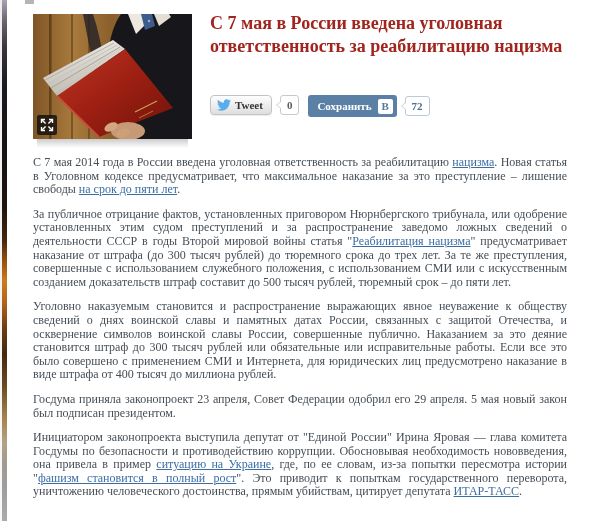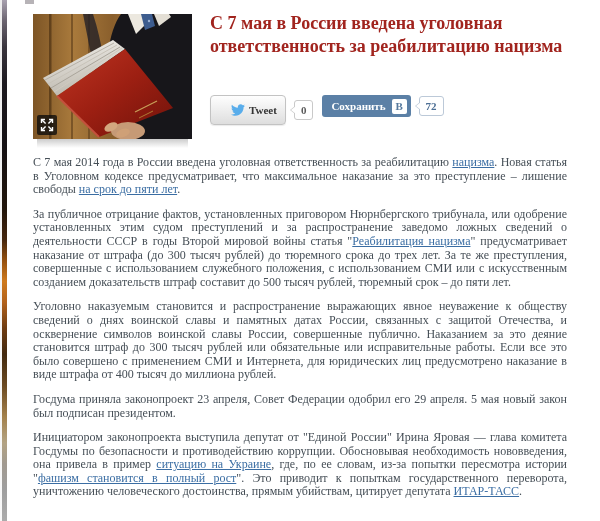--- a/index.html
+++ b/index.html
@@ -30,21 +30,21 @@
     font-size:18px; line-height:23px; font-weight:bold; color:#a1241e; }
 
   .meta { position:absolute; left:210px; top:58px; display:flex; align-items:center;
     font-size:13px; color:#9ba1a7; }
   .sep { width:1px; height:14px; background:#c9cdd1; margin:0 12px; display:inline-block; }
 
   .social { position:absolute; left:210px; top:95px; display:flex; align-items:flex-start; }
   .tweet-widget, .vk-widget { display:flex; align-items:center; }
   .vk-widget { margin-left:9px; }
 
-  .tweet-btn { display:flex; align-items:center; gap:4px; height:30px; padding:0 8px 0 20px;
+  .tweet-btn { display:flex; align-items:center; gap:4px; height:20px; padding:0 8px 0 6px;
     border:1px solid #c3c3c3; border-radius:4px;
     background:linear-gradient(#fefefe,#dedede);
     font-family:inherit; font-weight:bold; font-size:11px; color:#333;
     cursor:pointer; box-shadow:0 1px 1px rgba(0,0,0,0.08); }
   .bird svg { display:block; }
 
   .bubble { position:relative; height:20px; box-sizing:border-box; border:1px solid #c9c9c9;
     border-radius:3px; background:#fff; font-weight:bold; font-size:11px; color:#5c5c5c;
     padding:0 6px; display:flex; align-items:center; margin-left:8px; }
   .bubble::before { content:""; position:absolute; left:-5px; top:5px; width:0; height:0;

